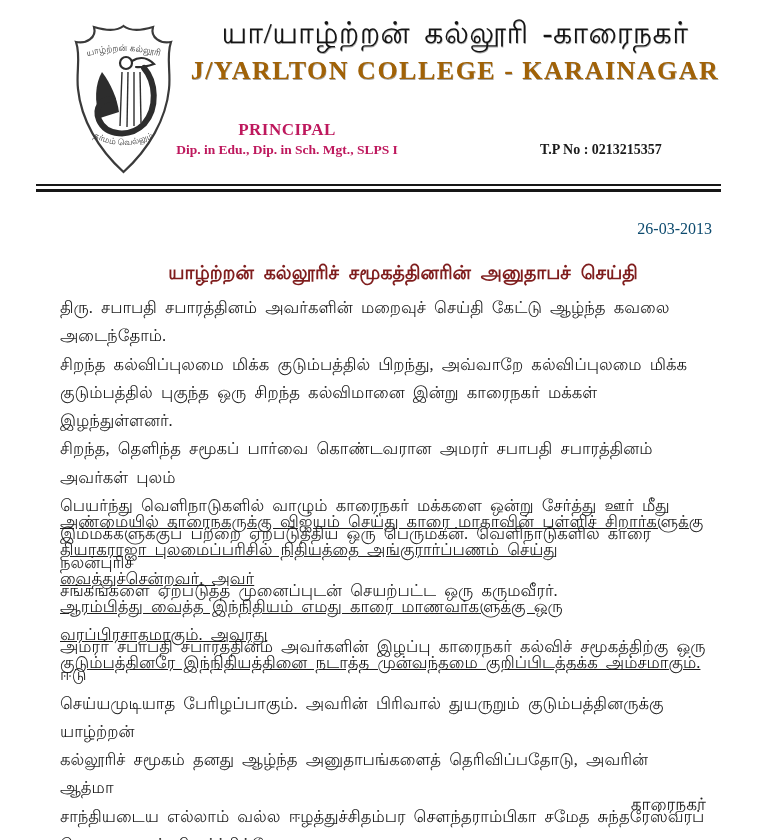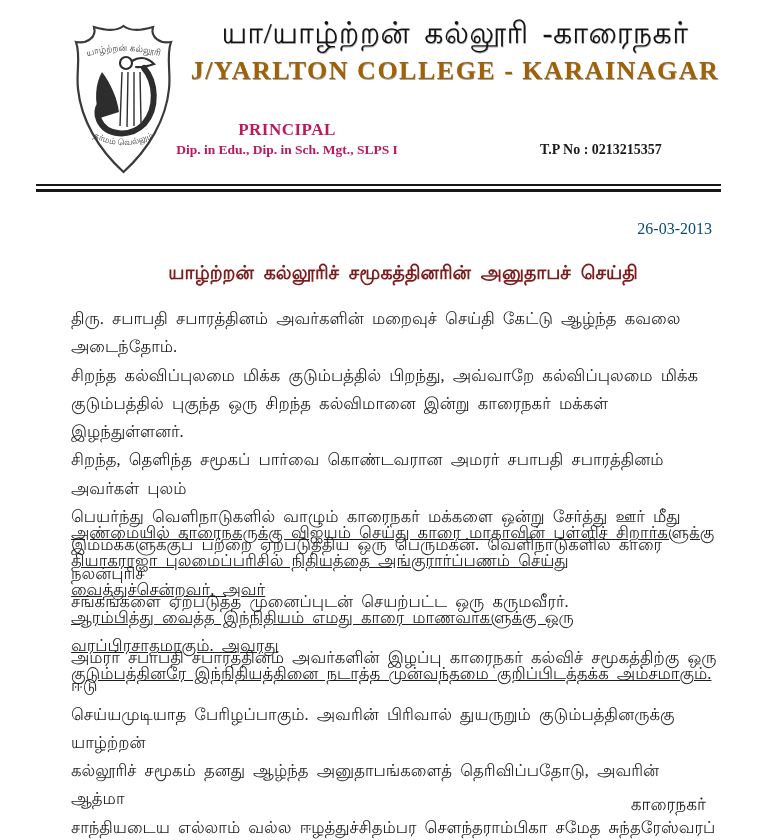--- a/index.html
+++ b/index.html
@@ -103,21 +103,21 @@
     font-size: 19px;
     font-weight: bold;
     word-spacing: 5px;
     color: #7f1d1d;
     white-space: nowrap;
   }
   .para {
     position: absolute;
     left: 60px;
     width: 648px;
-    margin: 11px;
+    margin: 0;
     font-size: 16.5px;
     line-height: 28.3px;
     word-spacing: 4px;
     white-space: pre-line;
     color: #1d1d1d;
   }
   .para-1 { top: 294px; }
   .para-2 { top: 508px; text-decoration: underline; }
   .para-3 { top: 633px; }
 

